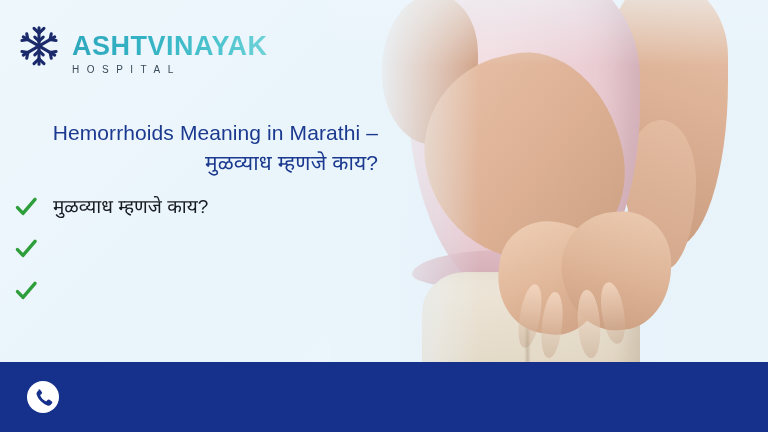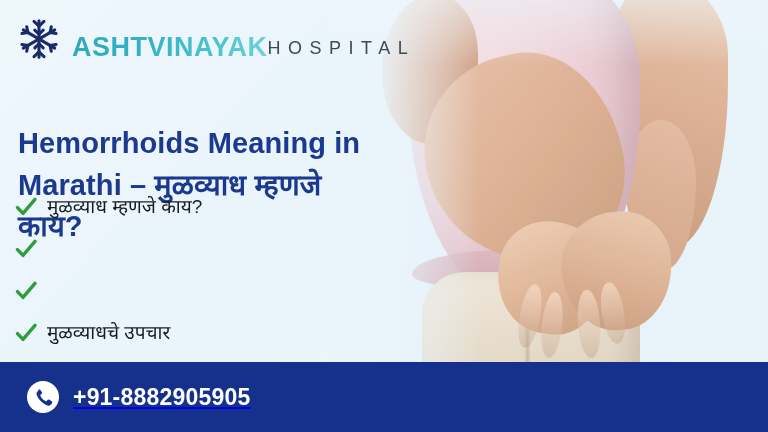--- a/index.html
+++ b/index.html
@@ -171,64 +171,65 @@
   
   .logo {
     position: absolute;
     left: 16px;
     top: 16px;
     display: flex;
     align-items: center;
     gap: 10px;
   }
   .logo-mark { width: 46px; height: 46px; flex: 0 0 auto; }
-  .logo-text { display: flex; line-height: 1; margin-top: 17px; }
+  .logo-text { display: flex; flex-direction: column; line-height: 1; margin-top: 17px; }
   .logo-name {
     font-size: 27px;
     font-weight: bold;
     letter-spacing: .5px;
     background: linear-gradient(90deg, #2fa8bd 0%, #35b3c4 40%, #4ec4cf 75%, #6fd2d8 100%);
     -webkit-background-clip: text;
     background-clip: text;
     color: transparent;
   }
   .logo-sub {
     margin-top: 5px;
-    font-size: 18px;
+    font-size: 10px;
     letter-spacing: 7.5px;
     color: #3a4a57;
   }
 
   
   .headline {
     position: absolute;
     left: 18px;
     top: 104px;
     width: 360px;
     color: #1b3a8f;
-    font-size: 29px;
-    font-weight: bold;
+    font-size: 21px;
+    font-weight: normal;
     line-height: 1.42;
     letter-spacing: .1px;
+    text-align: right;
   }
 
   
   .bullets {
     position: absolute;
     left: 14px;
     top: 186px;
     width: 330px;
     margin: 0;
     padding: 0;
     list-style: none;
   }
   .bullet {
     display: flex;
     align-items: center;
-    gap: 9px;
+    gap: 15px;
     height: 42px;
   }
   .check {
     flex: 0 0 auto;
     width: 24px;
     height: 24px;
     display: block;
   }
   .bullet-label {
     color: #171b22;
@@ -339,34 +340,27 @@
     <li class="bullet">
       <svg class="check" viewBox="0 0 24 24">
         <path d="M3.5 12.6 L9 18.4 L21 4.4" fill="none" stroke="#2e9e3a" stroke-width="3.4" stroke-linecap="round" stroke-linejoin="round"></path>
       </svg>
     </li>
     <li class="bullet">
       <svg class="check" viewBox="0 0 24 24">
         <path d="M3.5 12.6 L9 18.4 L21 4.4" fill="none" stroke="#2e9e3a" stroke-width="3.4" stroke-linecap="round" stroke-linejoin="round"></path>
       </svg>
     </li>
-    <li class="bullet">
-      <svg class="check" viewBox="0 0 24 24">
-        <path d="M3.5 12.6 L9 18.4 L21 4.4" fill="none" stroke="#2e9e3a" stroke-width="3.4" stroke-linecap="round" stroke-linejoin="round"></path>
-      </svg>
-      <span class="bullet-label">मुळव्याधचे उपचार</span>
-    </li>
   </ul>
 
   <div class="footer">
 
     <a class="contact" href="#">
       <svg class="contact-icon" viewBox="0 0 34 34">
         <circle cx="17" cy="17" r="16" fill="#ffffff"></circle>
         <path d="M12.1 9.6c.7-.6 1.7-.5 2.2.3l1.5 2.2c.4.6.3 1.4-.3 1.9l-1 .8c-.2.2-.3.5-.2.8.4 1.2 1.2 2.4 2.2 3.4 1 1 2.2 1.8 3.4 2.2.3.1.6 0 .8-.2l.8-1c.5-.6 1.3-.7 1.9-.3l2.2 1.5c.8.5.9 1.5.3 2.2l-1.2 1.3c-.8.9-2.1 1.2-3.2.8-2.4-.8-4.7-2.3-6.6-4.2-1.9-1.9-3.4-4.2-4.2-6.6-.4-1.1-.1-2.4.8-3.2l1.6-1.7z" fill="#16318c"></path>
       </svg>
-      <span class="contact-text">+91-8882905905</span>
     </a>
 
 
   </div>
 
 </div>
 
 </body></html>

